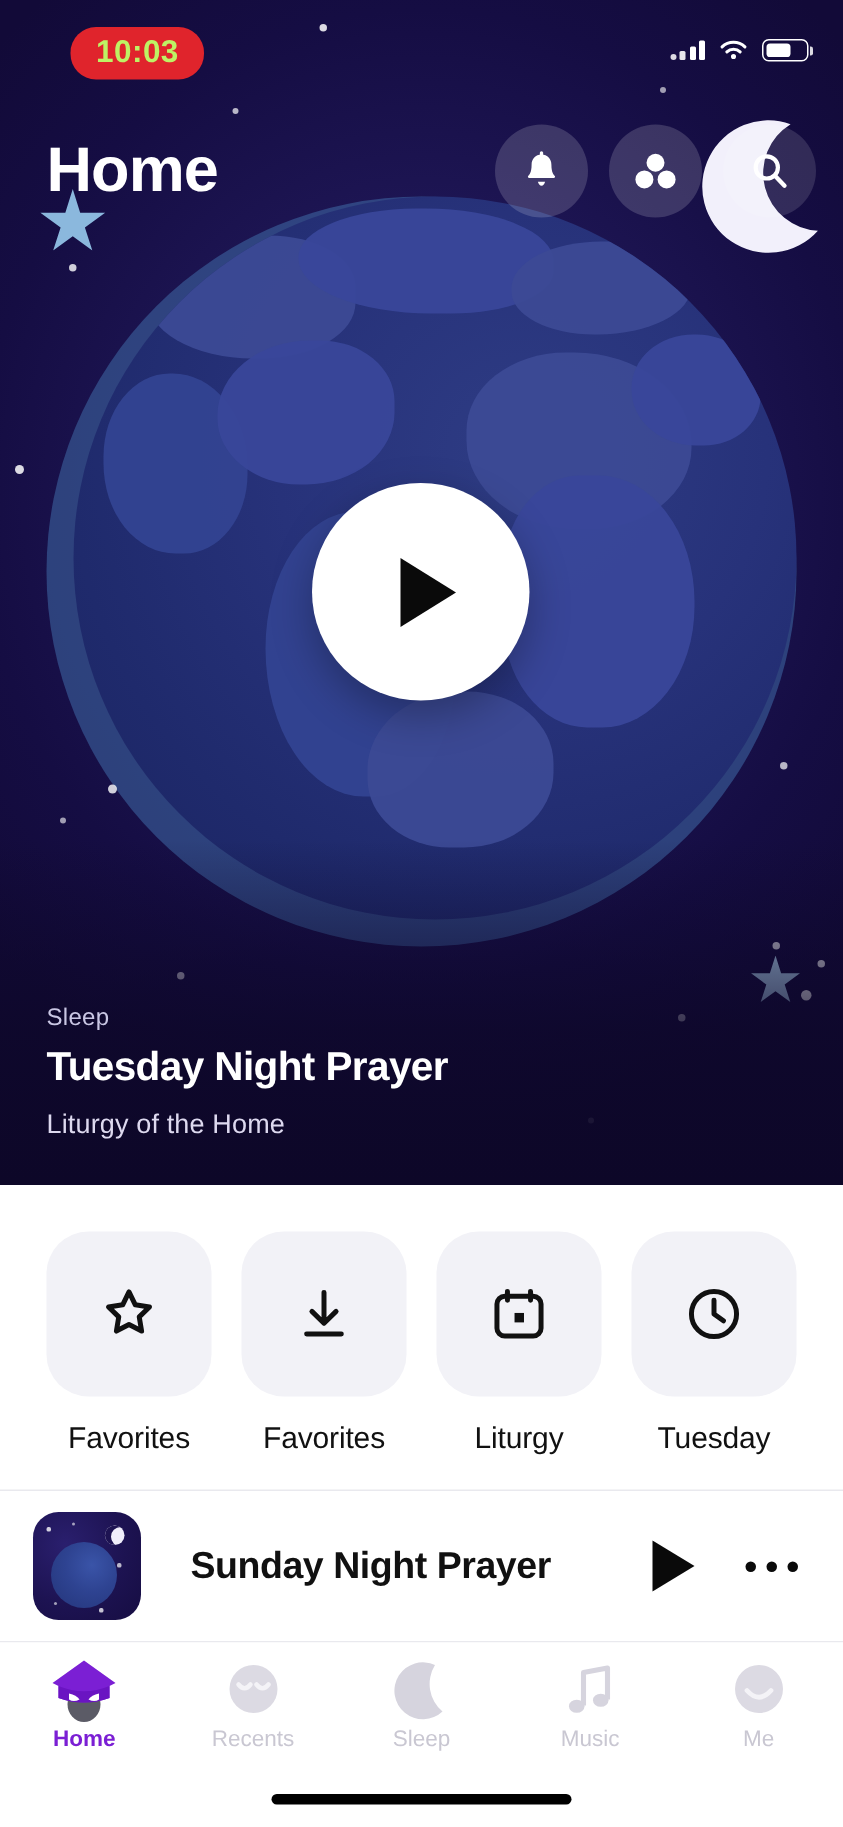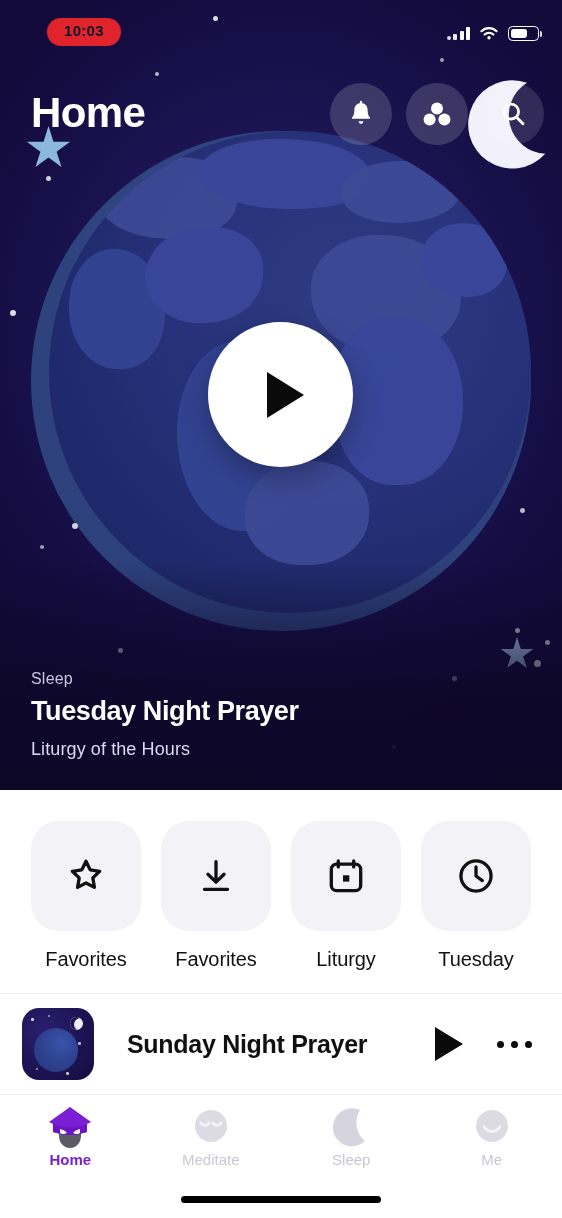--- a/index.html
+++ b/index.html
@@ -48,22 +48,22 @@
     overflow:hidden;
   }
   .cont { position:absolute; background:#3c4a95; opacity:.95; }
   .cont.b { background:#39479a; }
   .cont.c { background:#334391; }
 
   
   .statusbar { position:absolute; left:0; top:0; width:100%; height:62px; }
   .time-pill {
     position:absolute; left:47px; top:18px;
-    background:#e0242c; color:#0f172a;
-    font-size:15px; font-weight:700; letter-spacing:.3px;
+    background:#e0242c; color:#bef264;
+    font-size:21px; font-weight:700; letter-spacing:.3px;
     padding:5px 17px 6px; border-radius:17px;
     line-height:1.12;
   }
   .sb-right { position:absolute; right:23px; top:26px; display:flex; align-items:center; gap:9px; }
   .sig { display:flex; align-items:flex-end; gap:2.5px; height:13px; }
   .sig i { display:block; width:4px; background:#fff; border-radius:1px; }
   .sig i:nth-child(1){ height:4px; border-radius:50%; opacity:.85; }
   .sig i:nth-child(2){ height:6px; opacity:.9; }
   .sig i:nth-child(3){ height:9px; }
   .sig i:nth-child(4){ height:13px; }
@@ -278,21 +278,21 @@
 
     <div class="play-btn">
       <span class="play-tri"></span>
     </div>
 
     <div class="hero-fade"></div>
 
     <div class="hero-text">
       <div class="cat">Sleep</div>
       <div class="track-title">Tuesday Night Prayer</div>
-      <div class="track-sub">Liturgy of the Hours</div>
+      <div class="track-sub">Liturgy of the Home</div>
     </div>
   </div>
 
   <div class="quick">
 
     <div class="qa">
       <div class="qa-card">
         <svg width="42" height="42" viewBox="0 0 24 24">
           <path d="M12 3.6l2.4 4.9 5.4.8-3.9 3.8.9 5.4-4.8-2.5-4.8 2.5.9-5.4L4.2 9.3l5.4-.8z" fill="none" stroke="#111" stroke-width="1.9" stroke-linejoin="round"></path>
         </svg>
@@ -366,32 +366,42 @@
     </div>
 
     <div class="tab">
       <div class="tab-ico">
         <svg width="42" height="42" viewBox="0 0 42 42">
           <circle cx="21" cy="20" r="16" fill="#dcdae3"></circle>
           <path d="M11 17 q4 5 8 0" fill="none" stroke="#f4f3f7" stroke-width="3" stroke-linecap="round"></path>
           <path d="M23 17 q4 5 8 0" fill="none" stroke="#f4f3f7" stroke-width="3" stroke-linecap="round"></path>
         </svg>
       </div>
-      <div class="tab-label">Meditate</div>
+      <div class="tab-label">Recents</div>
     </div>
 
     <div class="tab">
       <div class="tab-ico">
         <svg width="40" height="42" viewBox="0 0 40 42">
           <path d="M29 4 a19 19 0 1 0 5 31 A24 24 0 0 1 29 4z" fill="#d6d4de"></path>
         </svg>
       </div>
       <div class="tab-label">Sleep</div>
     </div>
 
+    <div class="tab">
+      <div class="tab-ico">
+        <svg width="40" height="42" viewBox="0 0 40 42">
+          <path d="M16 31V9l16-3v21" fill="none" stroke="#d6d4de" stroke-width="3.4" stroke-linejoin="round"></path>
+          <ellipse cx="11.5" cy="31.5" rx="5.2" ry="4.4" fill="#d6d4de"></ellipse>
+          <ellipse cx="27.5" cy="27.5" rx="5.2" ry="4.4" fill="#d6d4de"></ellipse>
+        </svg>
+      </div>
+      <div class="tab-label">Music</div>
+    </div>
 
     <div class="tab">
       <div class="tab-ico">
         <svg width="42" height="42" viewBox="0 0 42 42">
           <circle cx="21" cy="20" r="16" fill="#dcdae3"></circle>
           <path d="M13 21 q8 9 16 0" fill="none" stroke="#f4f3f7" stroke-width="3.2" stroke-linecap="round"></path>
         </svg>
       </div>
       <div class="tab-label">Me</div>
     </div>

